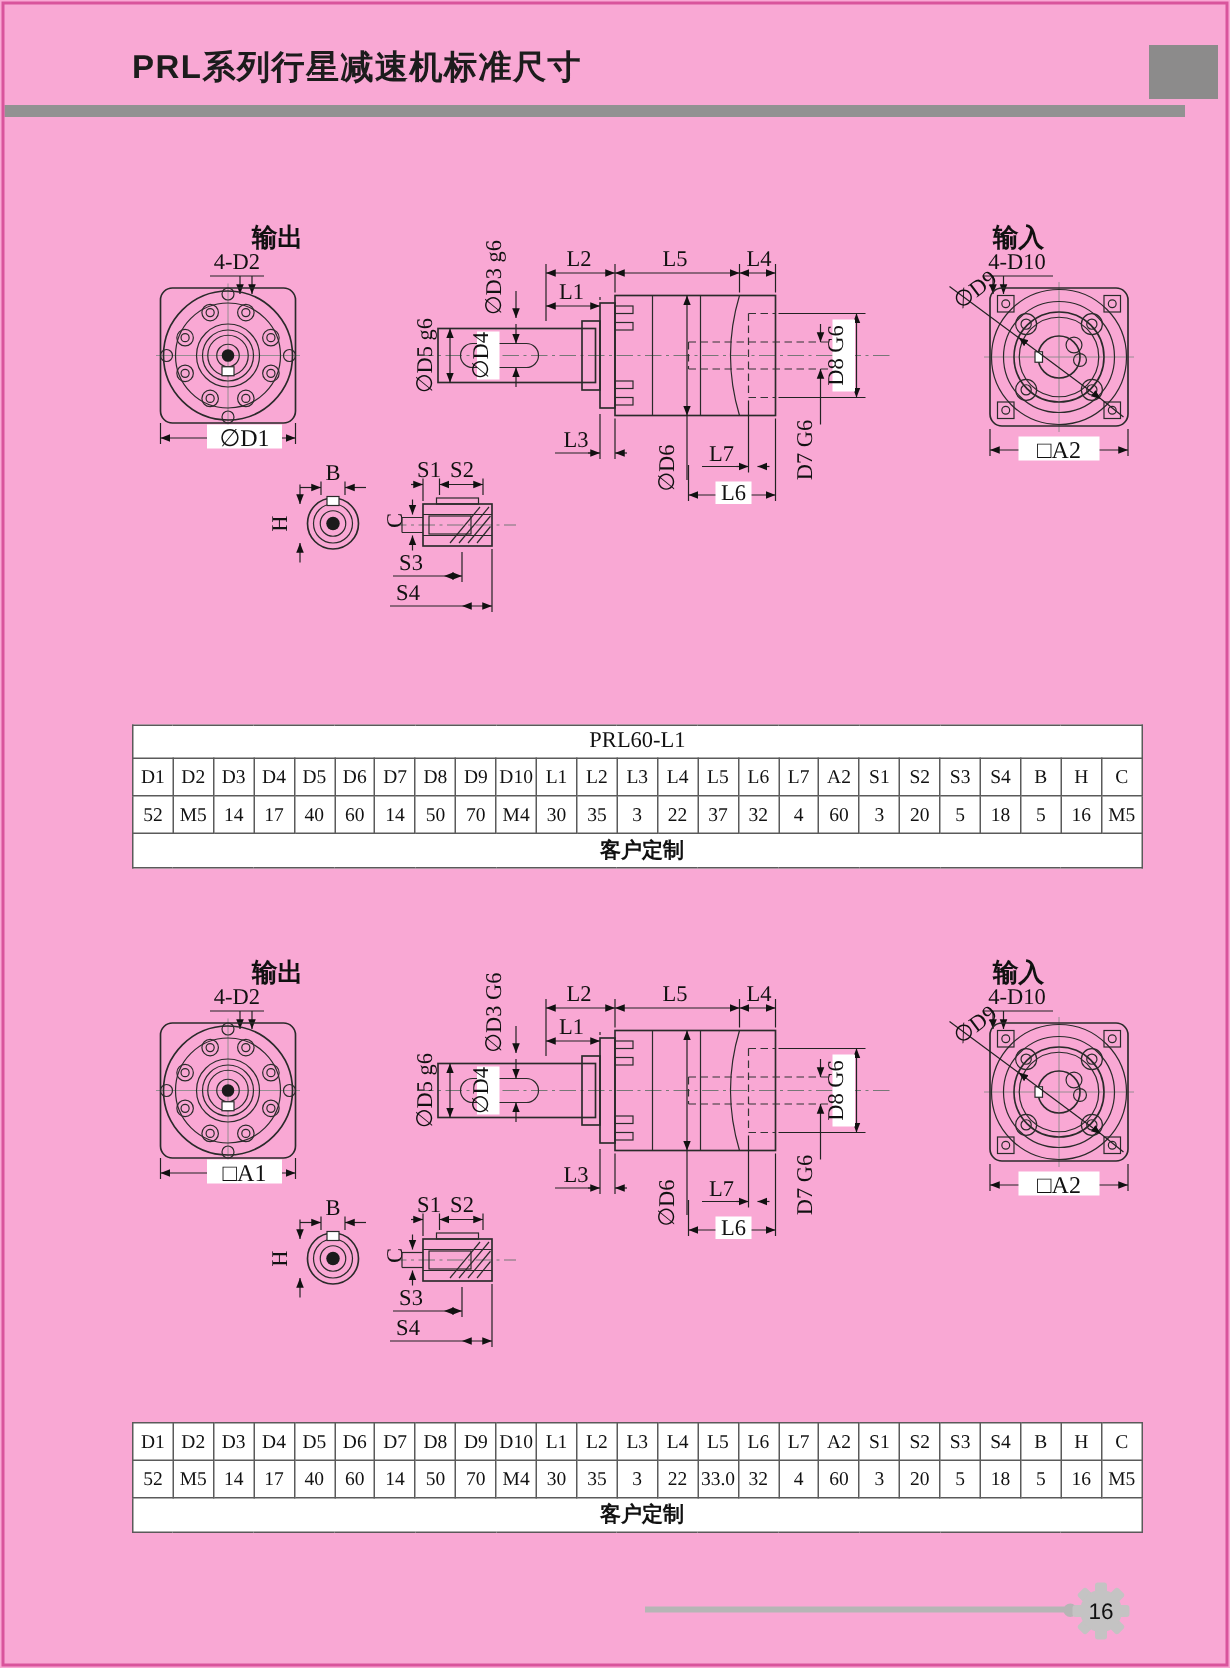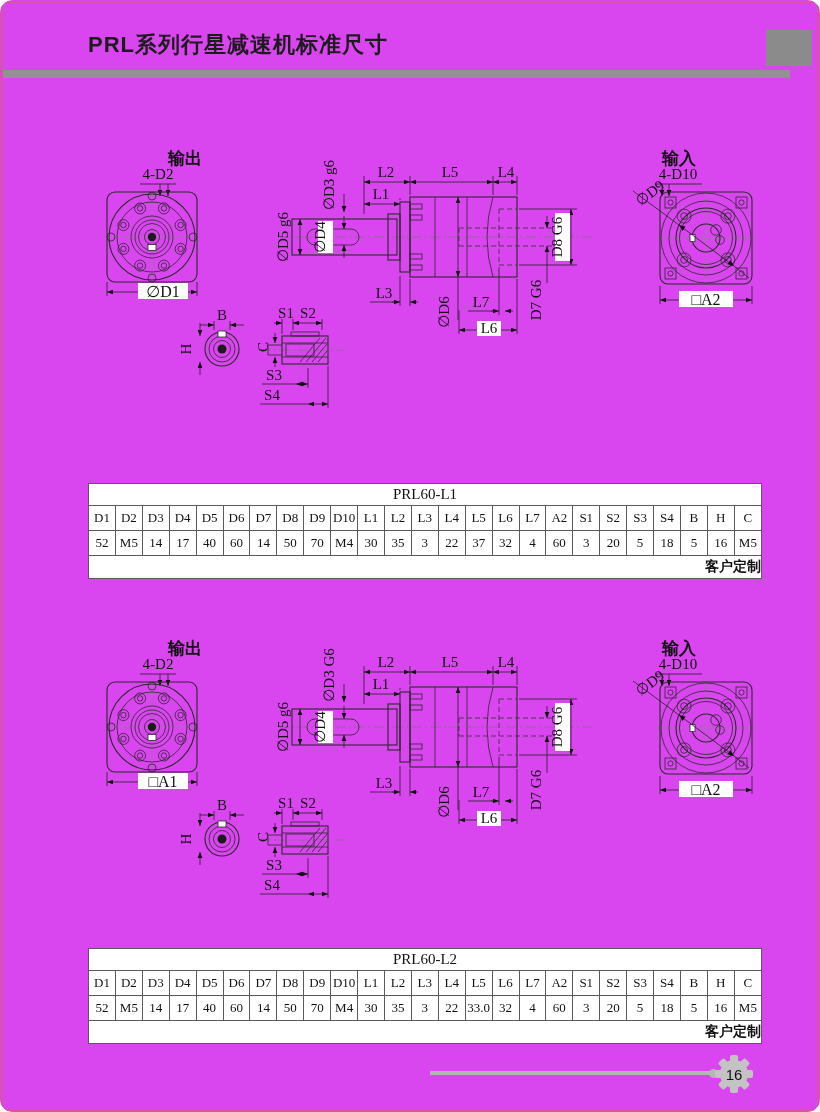--- a/index.html
+++ b/index.html
@@ -1,17 +1,17 @@
 <!DOCTYPE html>
 <html><head>
 <meta charset="utf-8">
 <style>
   html,body{margin:0;padding:0;background:#ffffff;}
-  .page{position:relative;width:820px;height:1112px;background:#d946ef;overflow:hidden;
-        font-family:"Liberation Serif","DejaVu Serif",serif;border-radius:13px;}
+  .page{position:relative;width:820px;height:1112px;background:#f9a8d4;overflow:hidden;
+        font-family:"Liberation Serif","DejaVu Serif",serif;}
   .page-border{position:absolute;left:1px;top:1px;right:1px;bottom:1px;
         border:2px solid #d9549c;pointer-events:none;z-index:50;}
   
   .title{position:absolute;left:88px;top:30px;font-family:"Liberation Sans","DejaVu Sans",sans-serif;
         font-weight:bold;font-size:22px;color:#1c1c1c;letter-spacing:1px;}
   .hdr-block{position:absolute;left:766px;top:30px;width:46px;height:36px;background:#8c8b8b;}
   .hdr-bar{position:absolute;left:3px;top:70px;width:787px;height:8px;background:#929292;}
   
   .drawing-slot{position:absolute;left:12px;width:820px;height:285px;}
   svg text{fill:#111;}
@@ -25,21 +25,21 @@
   .dsh{stroke:#333;stroke-width:0.8;stroke-dasharray:5 3;fill:none;}
   .dl{stroke:#222;stroke-width:0.8;fill:none;}
   .wb{fill:#ffffff;}
   .dark{fill:#1b1b1b;stroke:none;}
   
   .dim-table{position:absolute;left:88px;width:674px;border-collapse:collapse;table-layout:fixed;
         background:#fff;}
   .dim-table td{border:1px solid #5a5a5a;text-align:center;font-size:13px;color:#111;
         padding:0;height:24px;overflow:hidden;}
   .dim-table .t-title{font-size:15px;height:21px;}
-  .dim-table .t-note{text-align:right;font-family:"Liberation Sans","DejaVu Sans",sans-serif;
+  .dim-table .t-note{text-align:center;font-family:"Liberation Sans","DejaVu Sans",sans-serif;
         font-weight:bold;font-size:14px;padding-left:6px;height:22px;}
   .tbl-wrap1{top:483px;}
   .tbl-wrap2{top:948px;}
   
   .foot-line{position:absolute;left:430px;top:1071px;width:282px;height:4px;background:#b6b5b5;}
   .foot-dot{position:absolute;left:709px;top:1069px;width:9px;height:9px;border-radius:50%;background:#b6b5b5;}
   .gear-badge{position:absolute;left:713px;top:1053px;width:42px;height:42px;}
   .gear-num{position:absolute;left:713px;top:1053px;width:42px;height:42px;display:flex;
         align-items:center;justify-content:center;font-family:"Liberation Sans","DejaVu Sans",sans-serif;
         font-size:15px;color:#111;}
@@ -576,23 +576,20 @@
     <line class="dl" x1="296" y1="264" x2="316" y2="264" marker-start="url(#arr)" marker-end="url(#arr)"></line>
     <line class="dl" x1="316" y1="226" x2="316" y2="268"></line>
   </g>
 </svg>
 </div>
 
   <div class="tbl-wrap2" style="position:absolute;left:0;top:948px;width:820px;">
   <table class="dim-table">
     <tbody>
       <tr>
-        <td class="t-title" colspan="25">PRL60-L2</td>
-      </tr>
-      <tr>
             <td>D1</td>
             <td>D2</td>
             <td>D3</td>
             <td>D4</td>
             <td>D5</td>
             <td>D6</td>
             <td>D7</td>
             <td>D8</td>
             <td>D9</td>
             <td>D10</td>

